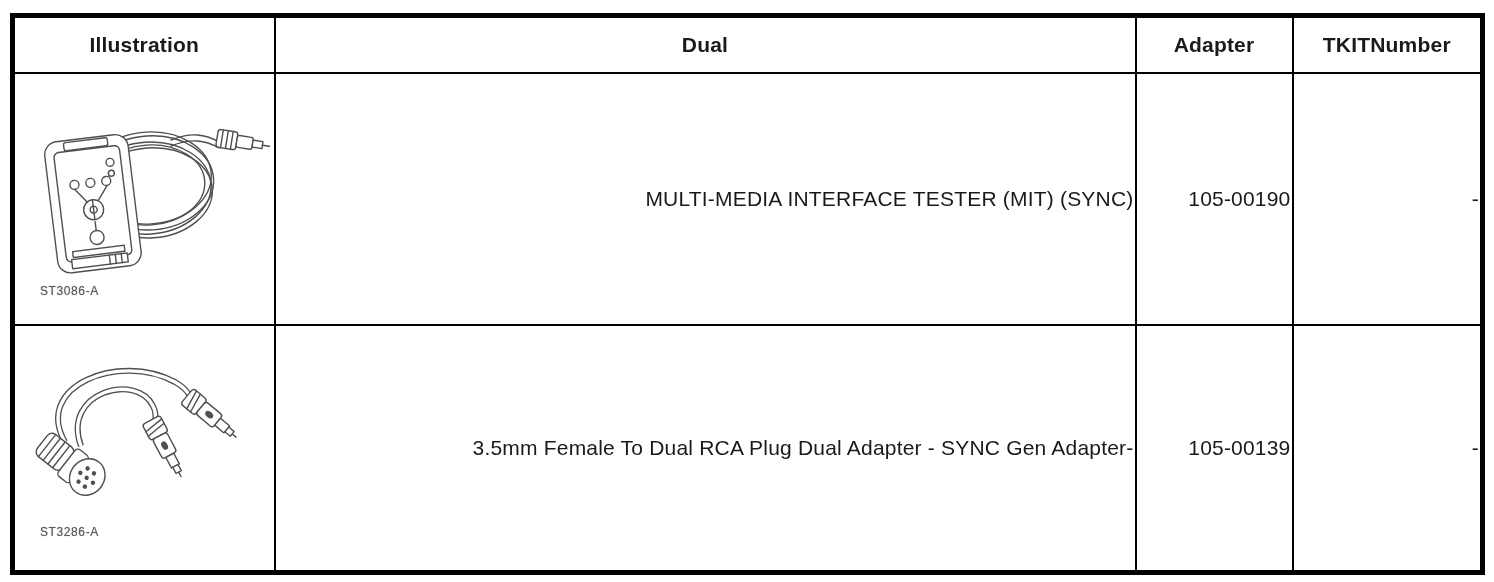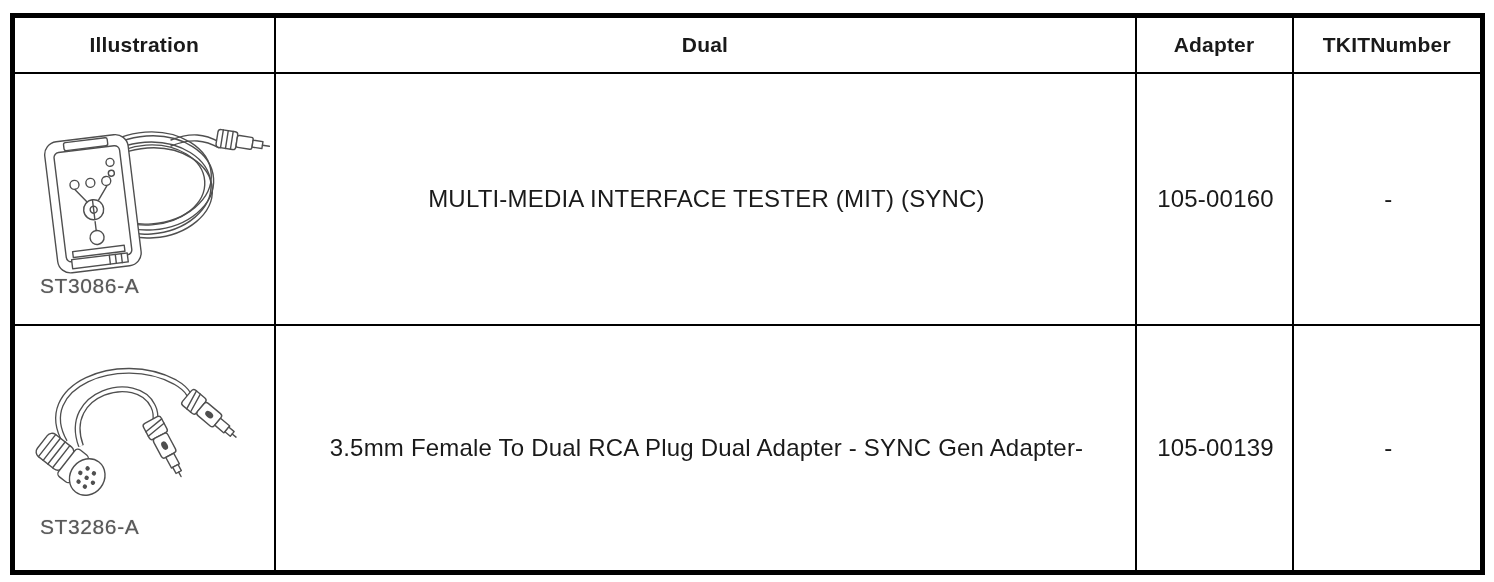--- a/index.html
+++ b/index.html
@@ -35,44 +35,44 @@
   }
   th.hdr {
     height: 52px;
     font-size: 21px;
     font-weight: bold;
     text-align: center;
     vertical-align: middle;
     letter-spacing: 0.2px;
   }
   td.cell-name, td.cell-number, td.cell-tkit {
-    font-size: 24px;
+    font-size: 21px;
     vertical-align: middle;
-    text-align: center;
+    text-align: right;
     padding-left: 4px;
     letter-spacing: 0.2px;
     white-space: nowrap;
   }
   tr.row-1 td { height: 248px; }
   tr.row-2 td { height: 242px; }
   td.cell-ill {
     position: relative;
     padding: 0;
   }
   .ill-wrap {
     position: absolute;
     left: 4px;
     top: 8px;
     width: 254px;
     height: 200px;
   }
   .ill-label {
     position: absolute;
     left: 25px;
-    font-size: 21px;
+    font-size: 12px;
     color: #595959;
     letter-spacing: 0.6px;
     text-shadow: 0 0 1px #9a9a9a;
   }
   .row-1 .ill-label { bottom: 26px; }
   .row-2 .ill-label { bottom: 31px; }
   svg .ln {
     fill: none;
     stroke: #4f4f4f;
     stroke-width: 1.4;
@@ -164,21 +164,21 @@
                 <rect class="ln-w" x="46" y="174" width="56" height="9"></rect>
                 <line class="ln" x1="84" y1="174" x2="84" y2="183"></line>
                 <line class="ln" x1="90" y1="174" x2="90" y2="183"></line>
                 <line class="ln" x1="96" y1="174" x2="96" y2="183"></line>
               </g>
             </svg>
           </div>
           <div class="ill-label">ST3086-A</div>
         </td>
         <td class="cell-name">MULTI-MEDIA INTERFACE TESTER (MIT) (SYNC)</td>
-        <td class="cell-number">105-00160</td>
+        <td class="cell-number">105-00190</td>
         <td class="cell-tkit">-</td>
       </tr>
       <tr class="row-2">
         <td class="cell-ill">
           <div class="ill-wrap">
             <svg width="254" height="200" viewBox="0 0 254 200">
 
               <g>
                 <path class="cable-out" d="M 46,108 C 14,52 100,18 156,48 C 170,56 174,64 171,74"></path>
                 <path class="cable-in" d="M 46,108 C 14,52 100,18 156,48 C 170,56 174,64 171,74"></path>

